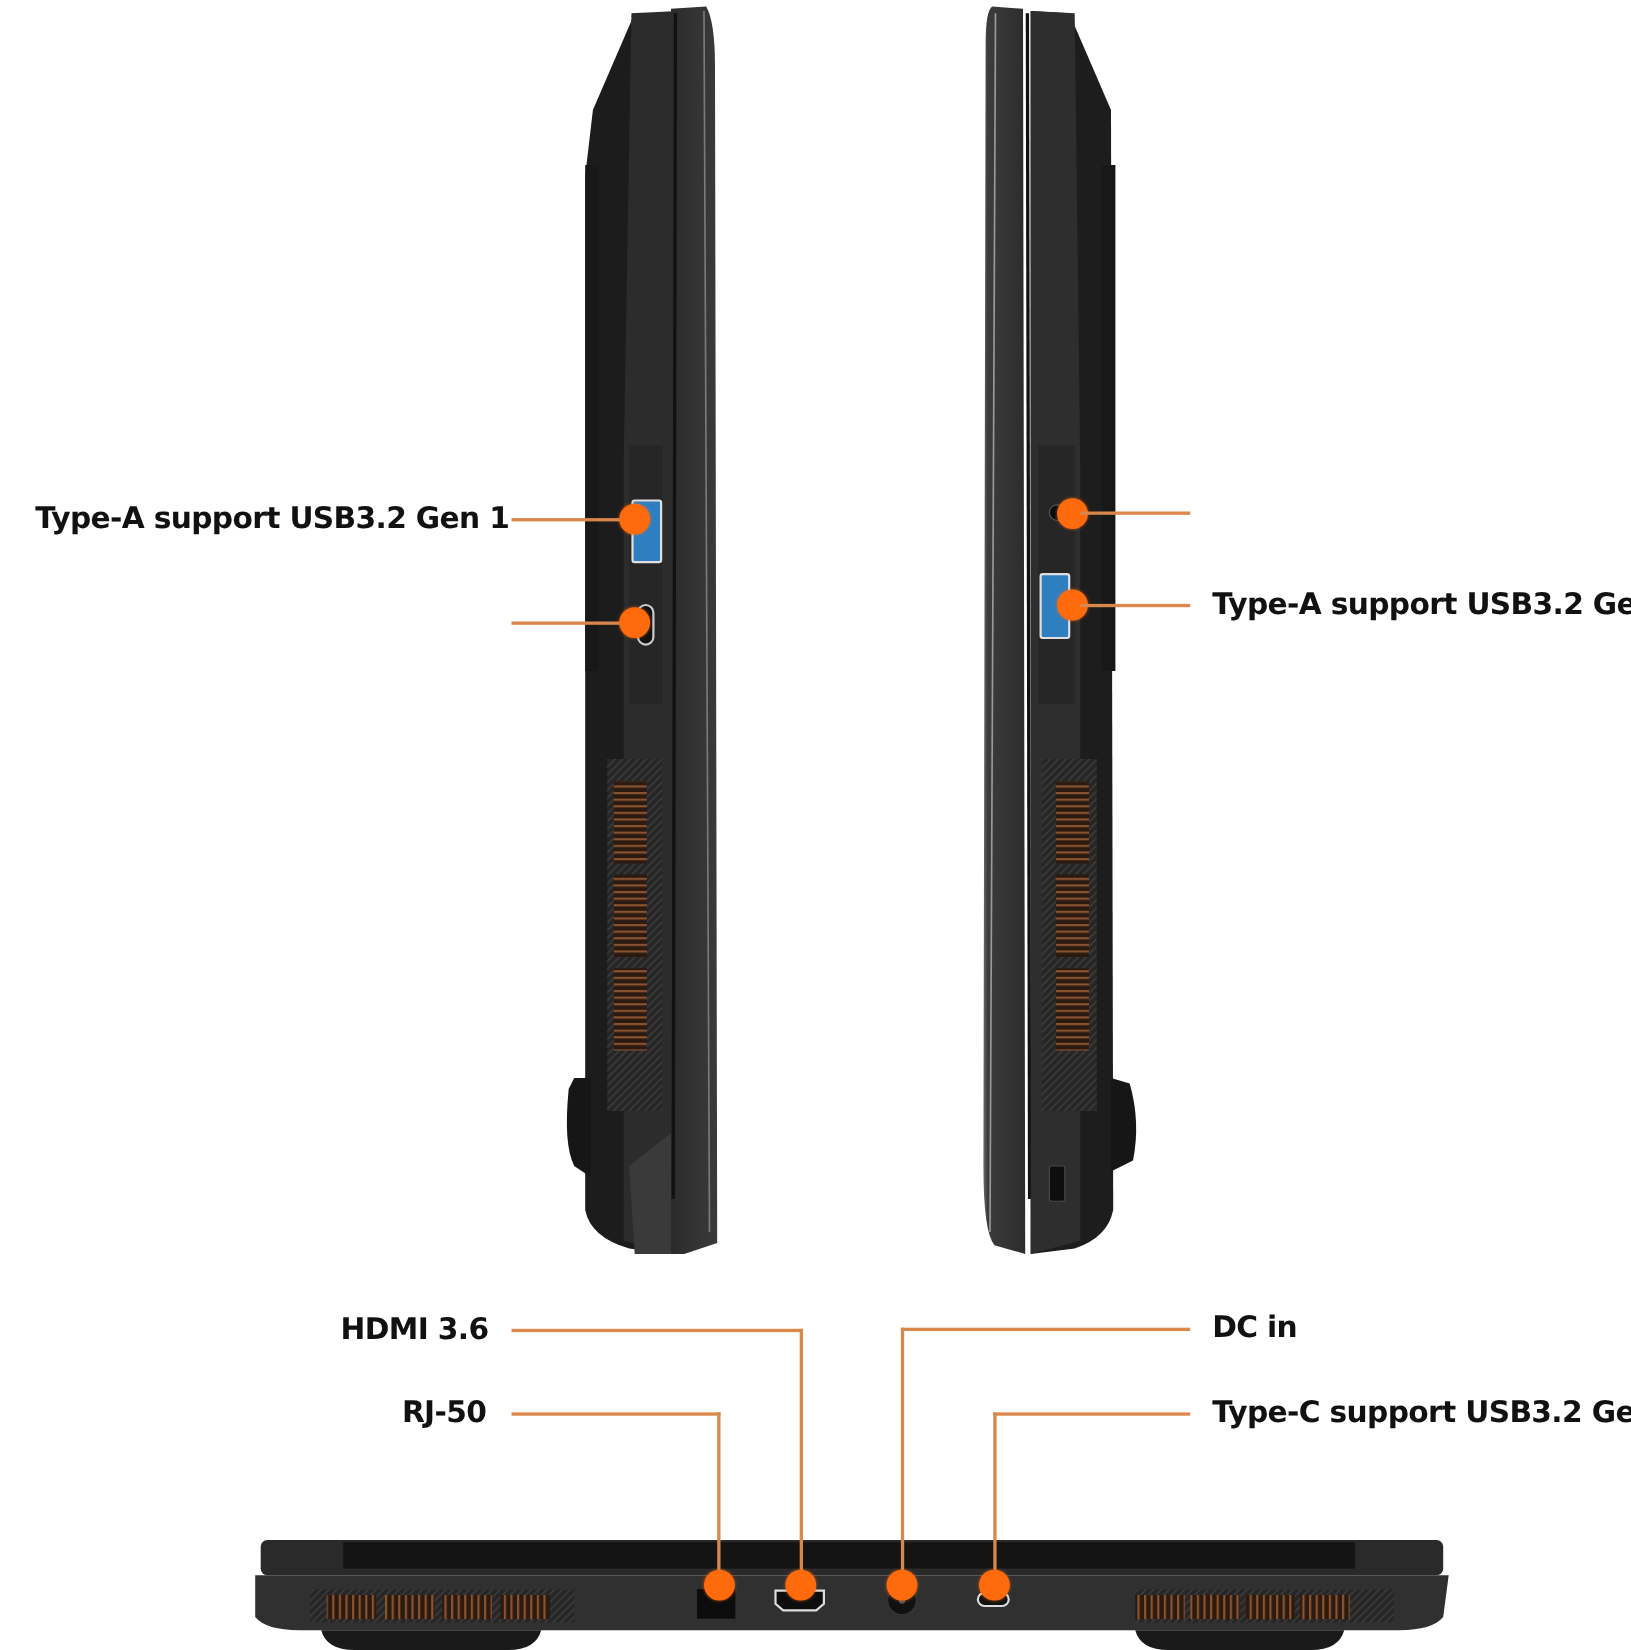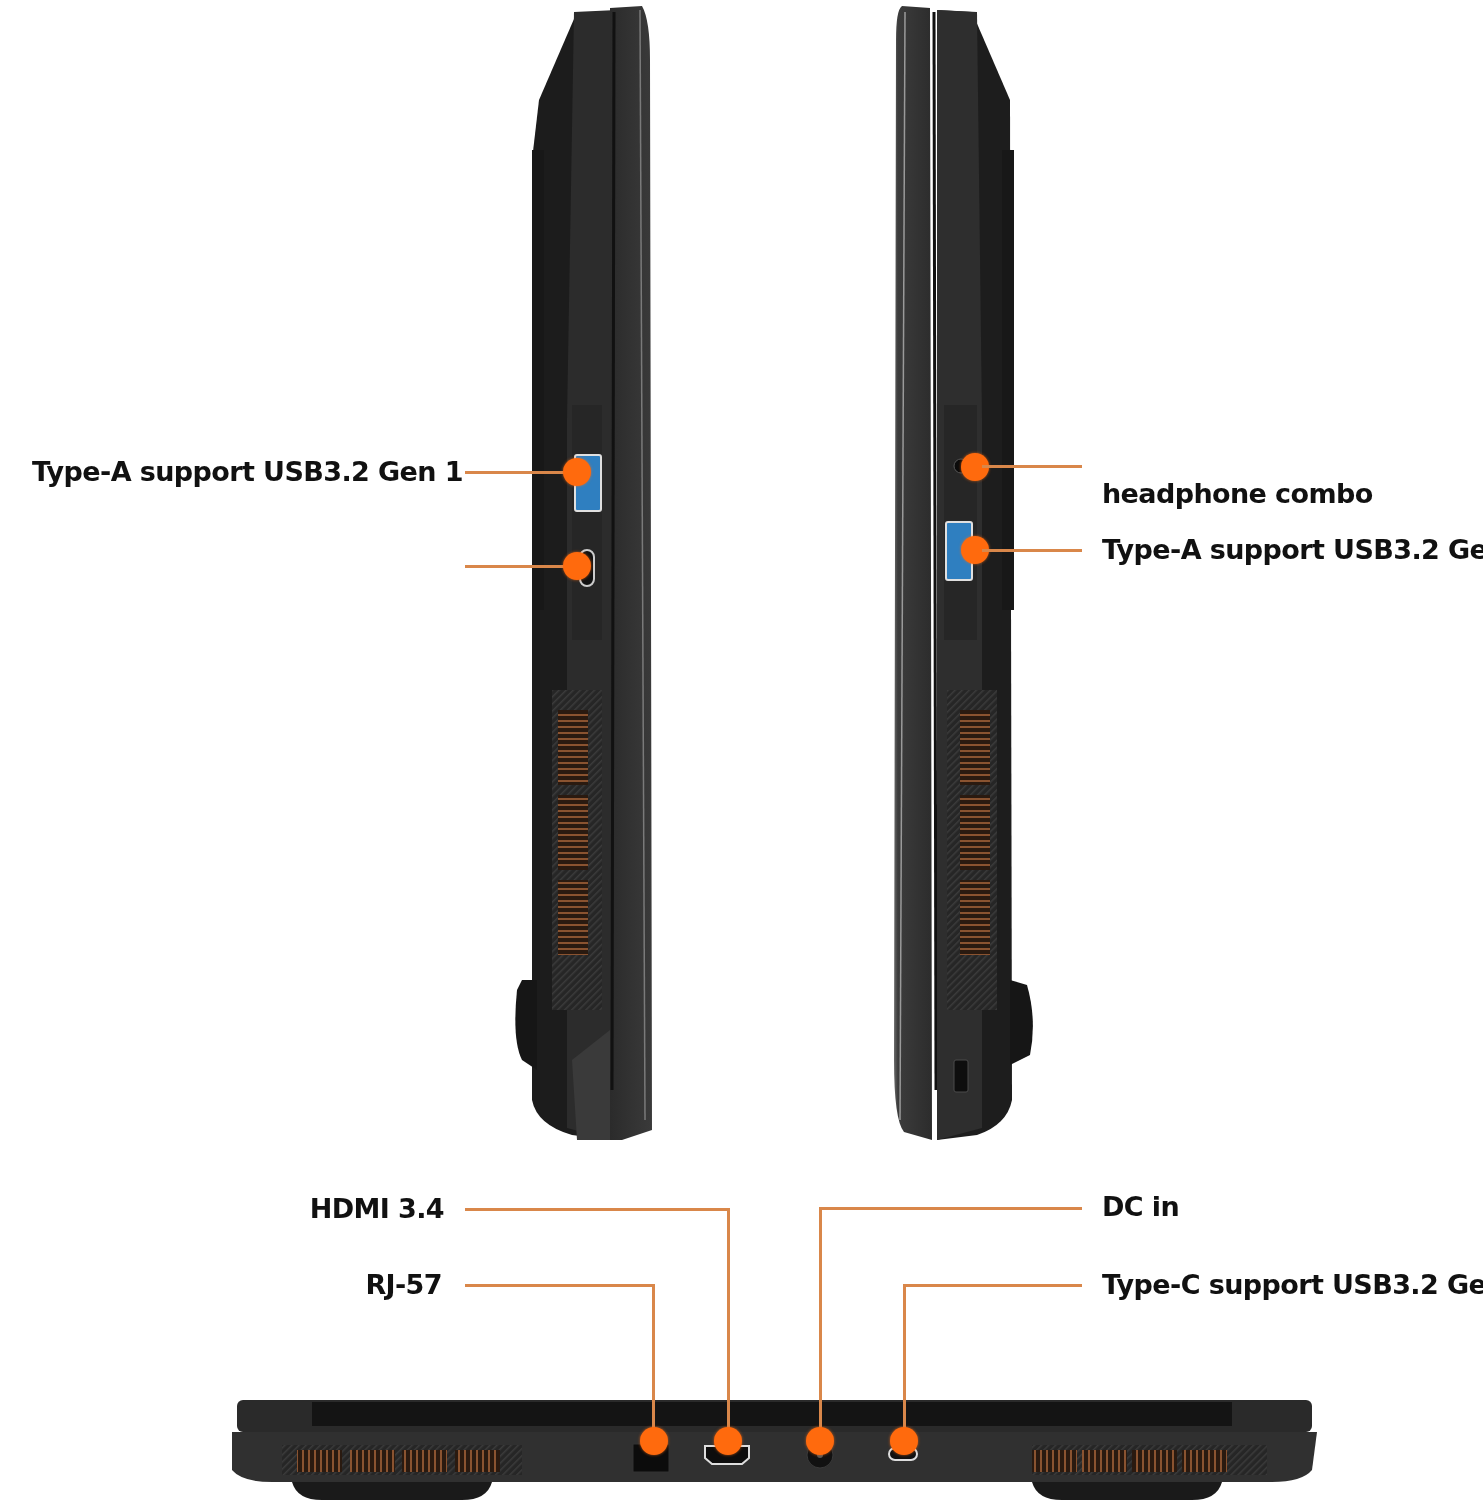--- a/index.html
+++ b/index.html
@@ -133,32 +133,31 @@
 
   <div class="label right-align" style="left:0px; top:452px; width:418px;">Type-A support USB3.2 Gen 1</div>
   <div class="line" style="left:433px; top:471px; width:110px; height:3px;"></div>
   <div class="dot" style="left:531px; top:458px;"></div>
 
   <div class="line" style="left:433px; top:565px; width:110px; height:3px;"></div>
   <div class="dot" style="left:531px; top:552px;"></div>
 
   <div class="dot" style="left:929px; top:453px;"></div>
   <div class="line" style="left:950px; top:465px; width:100px; height:3px;"></div>
-  <div class="label" style="left:1070px; top:474px;">headphone combo</div>
 
   <div class="dot" style="left:929px; top:536px;"></div>
   <div class="line" style="left:950px; top:549px; width:100px; height:3px;"></div>
   <div class="label" style="left:1070px; top:530px;">Type-A support USB3.2 Gen 1</div>
 
-  <div class="label right-align" style="left:0px; top:1189px; width:412px;">HDMI 3.4</div>
+  <div class="label right-align" style="left:0px; top:1189px; width:412px;">HDMI 3.6</div>
   <div class="line" style="left:433px; top:1208px; width:265px; height:3px;"></div>
   <div class="line" style="left:695px; top:1208px; width:3px; height:232px;"></div>
   <div class="dot" style="left:682px; top:1427px;"></div>
 
-  <div class="label right-align" style="left:0px; top:1265px; width:410px;">RJ-57</div>
+  <div class="label right-align" style="left:0px; top:1265px; width:410px;">RJ-50</div>
   <div class="line" style="left:433px; top:1284px; width:190px; height:3px;"></div>
   <div class="line" style="left:620px; top:1284px; width:3px; height:156px;"></div>
   <div class="dot" style="left:608px; top:1427px;"></div>
 
   <div class="line" style="left:787px; top:1207px; width:263px; height:3px;"></div>
   <div class="line" style="left:787px; top:1207px; width:3px; height:232px;"></div>
   <div class="dot" style="left:774px; top:1427px;"></div>
   <div class="label" style="left:1070px; top:1187px;">DC in</div>
 
   <div class="line" style="left:871px; top:1284px; width:179px; height:3px;"></div>

